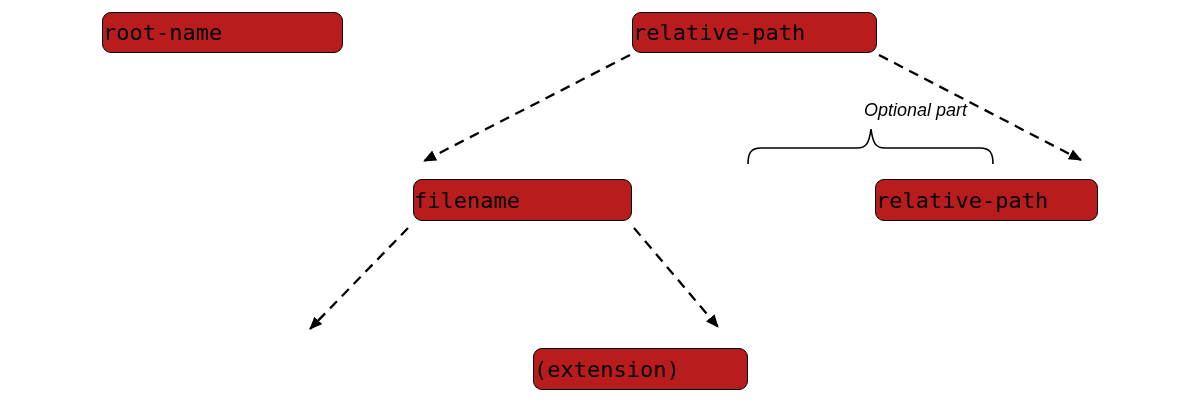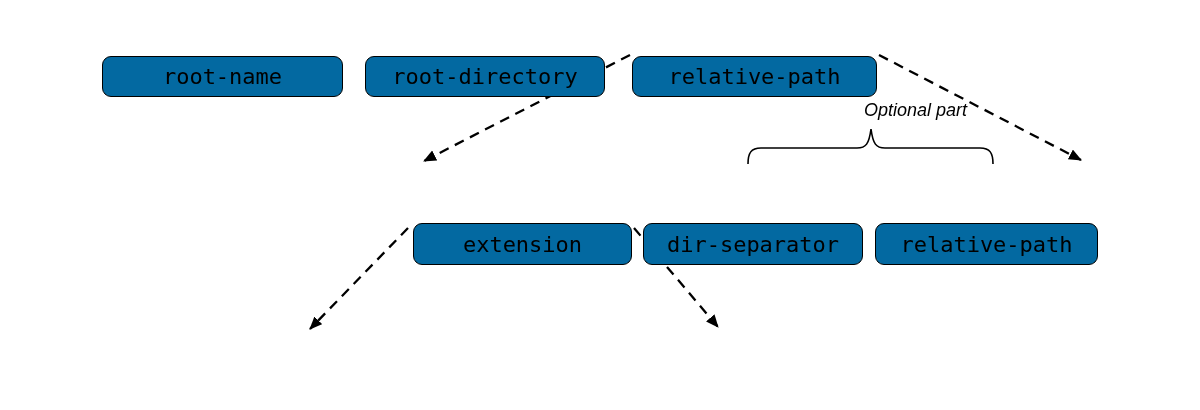--- a/index.html
+++ b/index.html
@@ -32,29 +32,27 @@
   .brace {
     stroke: #000000;
     stroke-width: 1.6;
     fill: none;
   }
   .node {
     position: absolute;
     box-sizing: border-box;
     border: 1.5px solid #000000;
     border-radius: 9px;
-    background: #0369a1;
+    background: #b91c1c;
     display: flex;
     align-items: center;
-    justify-content: center;
     font-family: "DejaVu Sans Mono", monospace;
     font-size: 22px;
     color: #000000;
     white-space: nowrap;
-    margin-top: 44px;
   }
   .annotation {
     position: absolute;
     left: 767px;
     top: 100px;
     width: 200px;
     text-align: right;
     font-family: "Liberation Sans", sans-serif;
     font-style: italic;
     font-size: 18px;
@@ -91,29 +89,26 @@
 
     <path class="brace" d="M748,164 C748,153 751,148 761,148 L857,148 C866,148 869,144 871,129
              C873,144 876,148 885,148 L980,148 C990,148 993,153 993,164" stroke="#000000"></path>
   </svg>
 
   <div class="annotation">Optional part</div>
 
   <div class="node n-root-name">
     <span>root-name</span>
   </div>
-  <div class="node n-root-directory">
-    <span>root-directory</span>
-  </div>
   <div class="node n-relative-top">
     <span>relative-path</span>
   </div>
   <div class="node n-filename">
-    <span>extension</span>
-  </div>
-  <div class="node n-dir-separator">
-    <span>dir-separator</span>
+    <span>filename</span>
   </div>
   <div class="node n-relative-child">
     <span>relative-path</span>
+  </div>
+  <div class="node n-extension">
+    <span>(extension)</span>
   </div>
 
 </div>
 
 </body></html>

